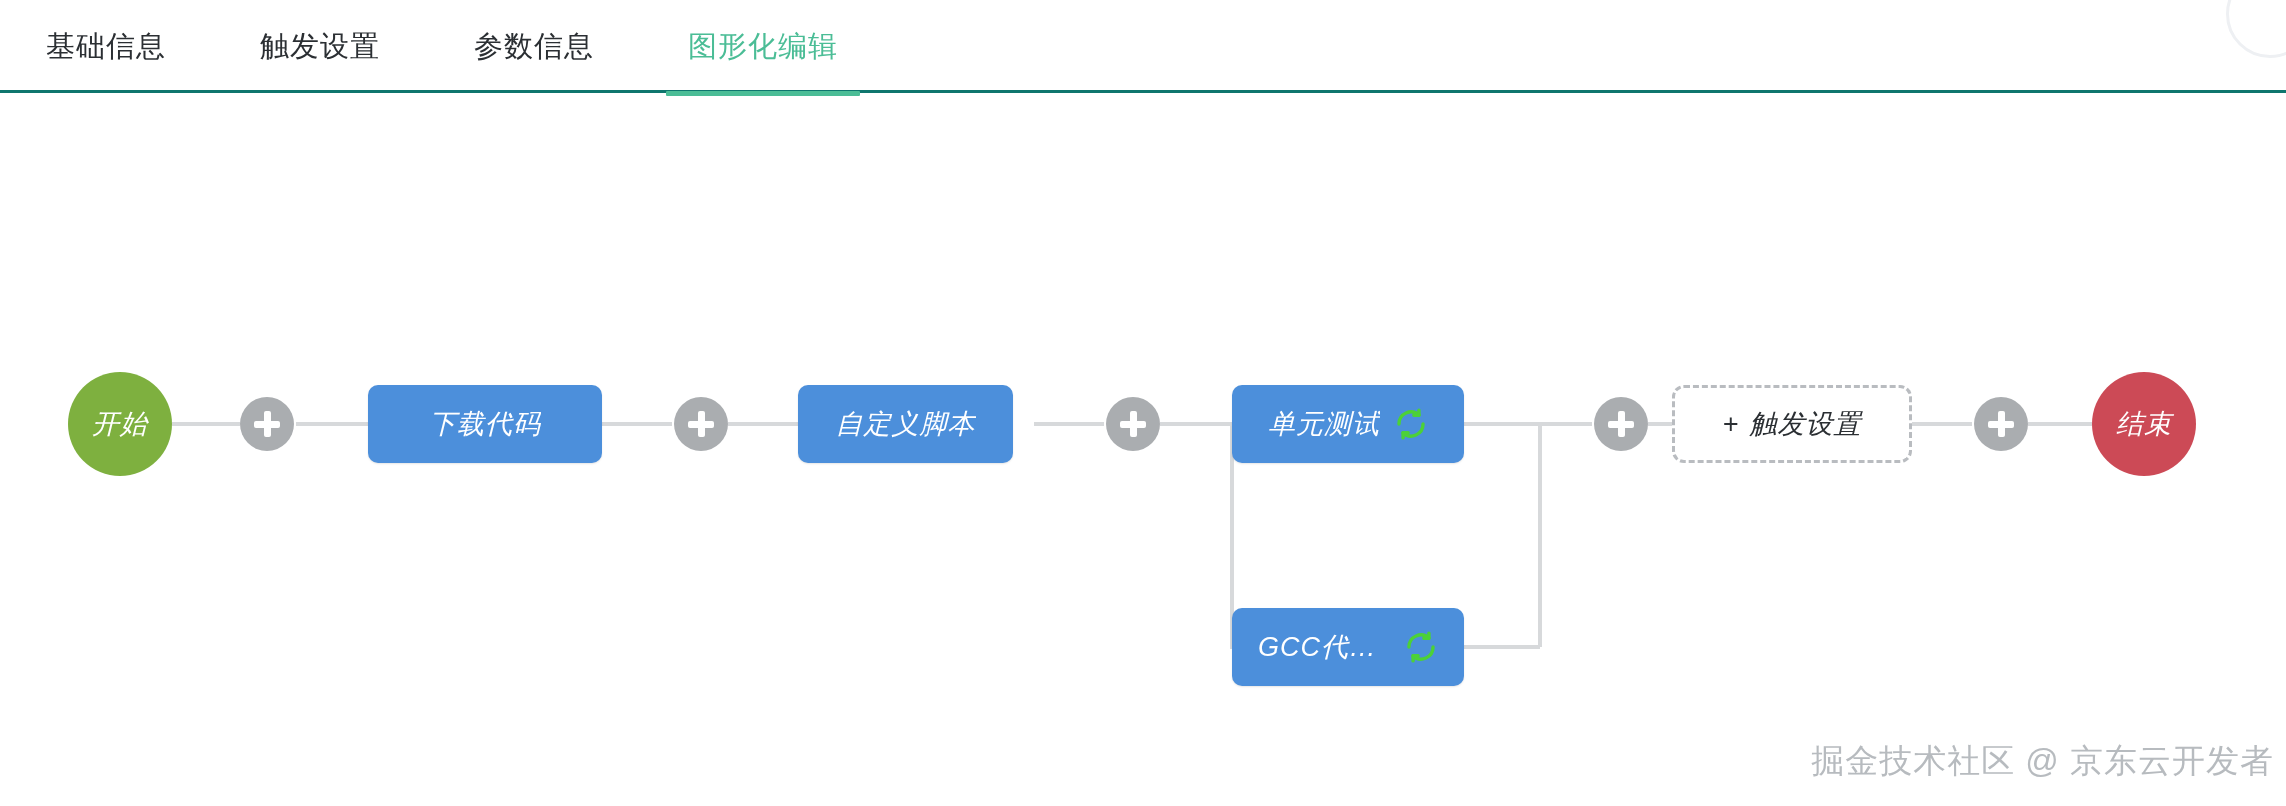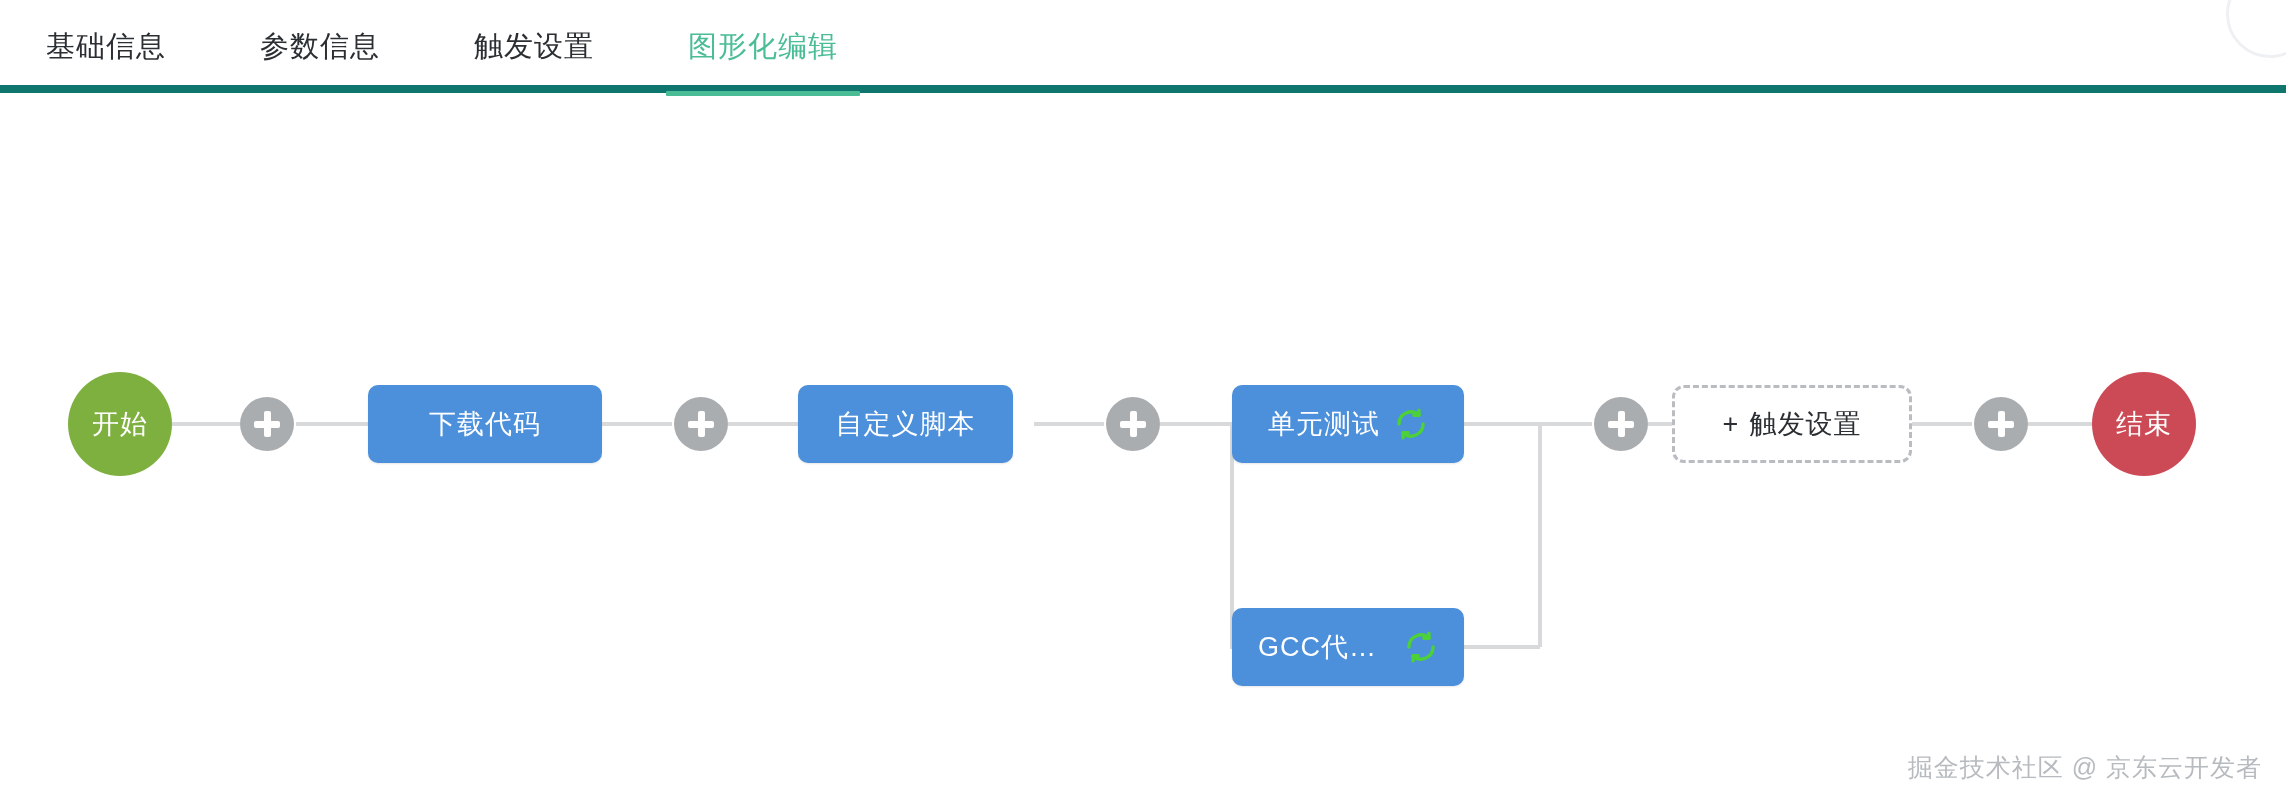--- a/index.html
+++ b/index.html
@@ -10,21 +10,21 @@
     font-family: "Liberation Sans", "DejaVu Sans", sans-serif;
     overflow: hidden;
   }
 
   
   .tabbar {
     position: absolute;
     left: 0; top: 0;
     width: 2286px;
     height: 93px;
-    border-bottom: 8px solid #0f766e;
+    border-bottom: 3px solid #0f766e;
     background: #fff;
   }
   .tabs {
     position: absolute;
     left: 24px; top: 0;
     height: 93px;
     display: flex;
     align-items: center;
     gap: 0;
   }
@@ -74,20 +74,21 @@
     position: absolute;
     left: 0; top: 0;
     width: 2286px; height: 710px;
   }
 
   .node {
     position: absolute;
     display: flex;
     align-items: center;
     justify-content: center;
+    font-style: italic;
   }
 
   
   .node-circle {
     width: 104px; height: 104px;
     border-radius: 50%;
     color: #ffffff;
     font-size: 27px;
     letter-spacing: 1px;
     cursor: pointer;
@@ -145,40 +146,40 @@
     font-size: 27px;
     letter-spacing: 1px;
     cursor: pointer;
     gap: 10px;
   }
   .node-add .plus-sign { font-size: 27px; }
 
   
   .watermark {
     position: absolute;
-    right: 24px; bottom: 22px;
-    font-size: 25px;
+    right: 12px; bottom: 22px;
+    font-size: 33px;
     color: #b7bbbf;
     letter-spacing: 1px;
     white-space: nowrap;
   }
 </style>
 </head>
 <body>
 
 <div class="tabbar">
   <div class="tabs">
     <div class="tab">
       <span>基础信息</span>
     </div>
     <div class="tab">
-      <span>参数信息</span>
+      <span>触发设置</span>
     </div>
     <div class="tab">
-      <span>触发设置</span>
+      <span>参数信息</span>
     </div>
     <div class="tab active">
       <span>图形化编辑</span>
     </div>
   </div>
   <div class="corner-circle"></div>
 </div>
 
 <div class="canvas">
 

